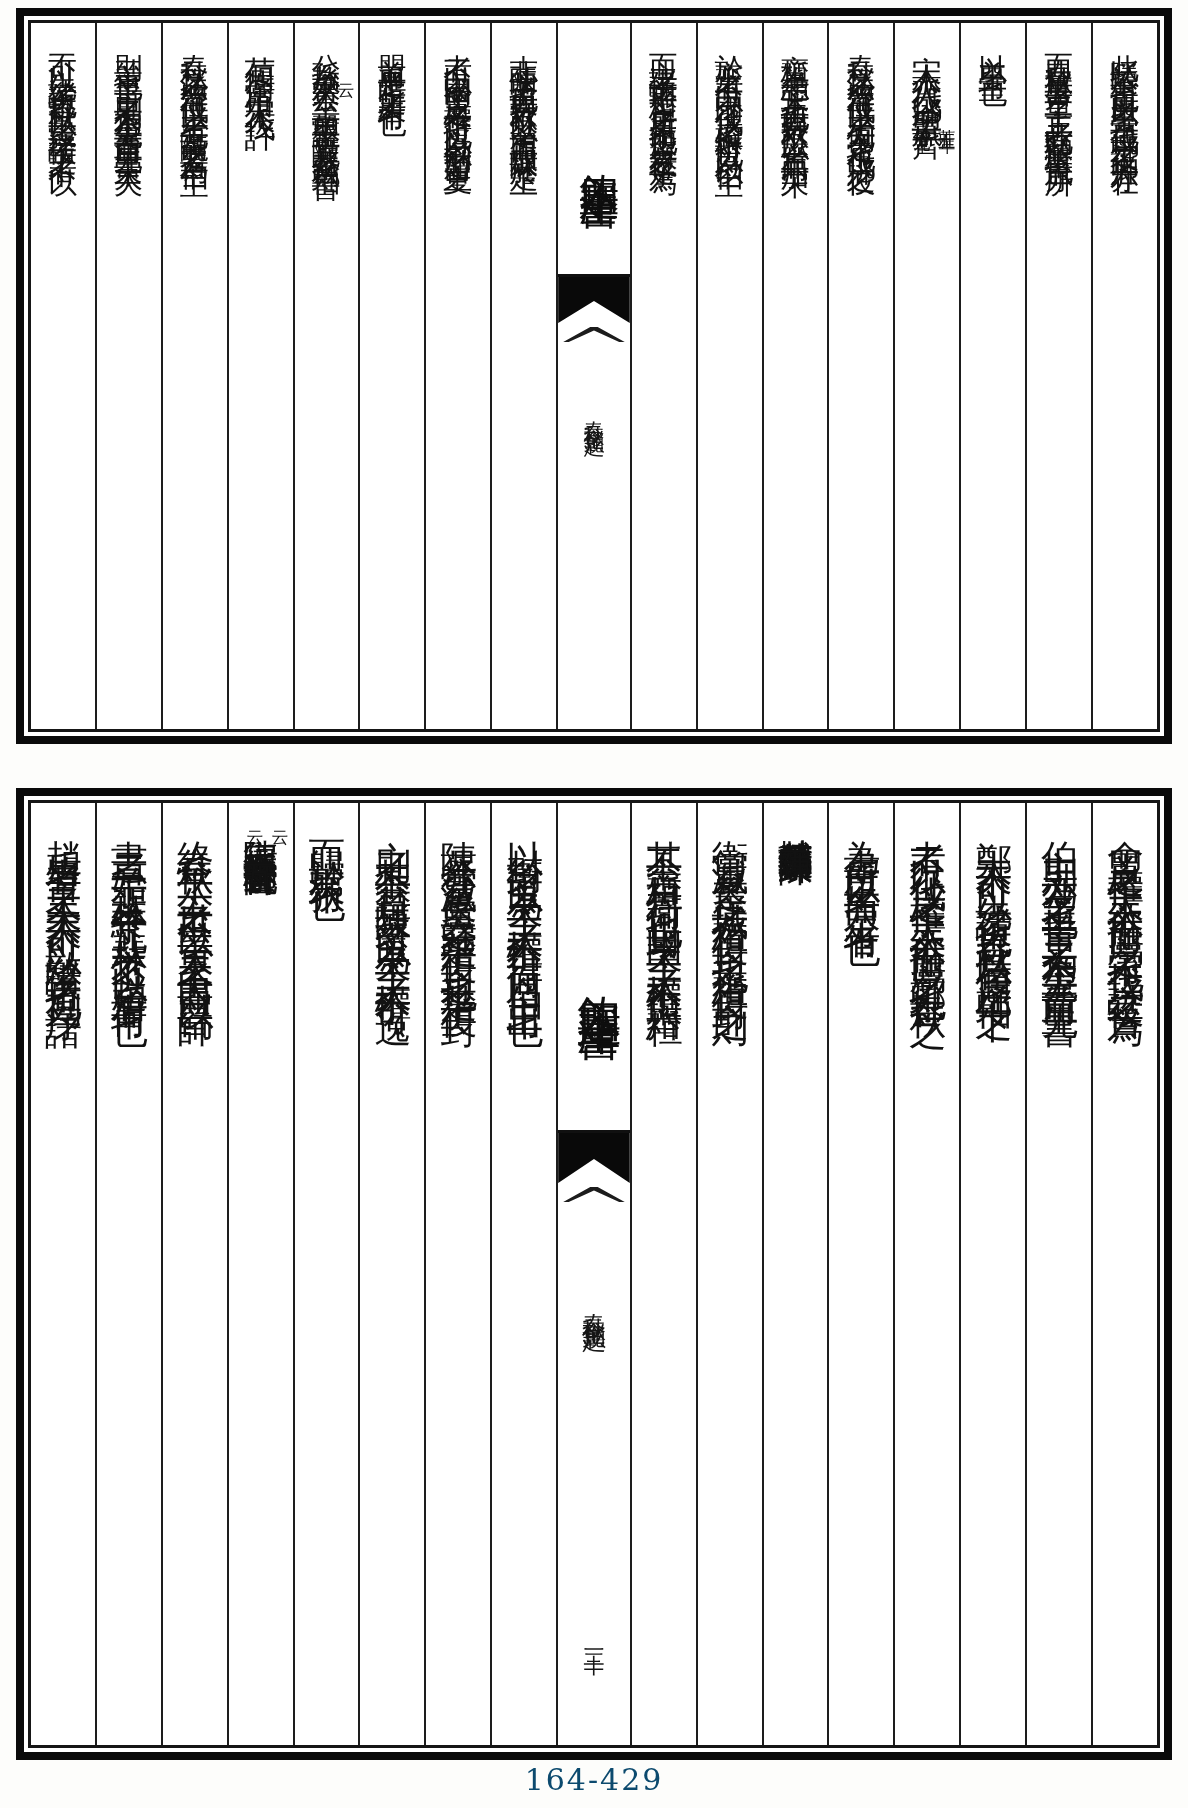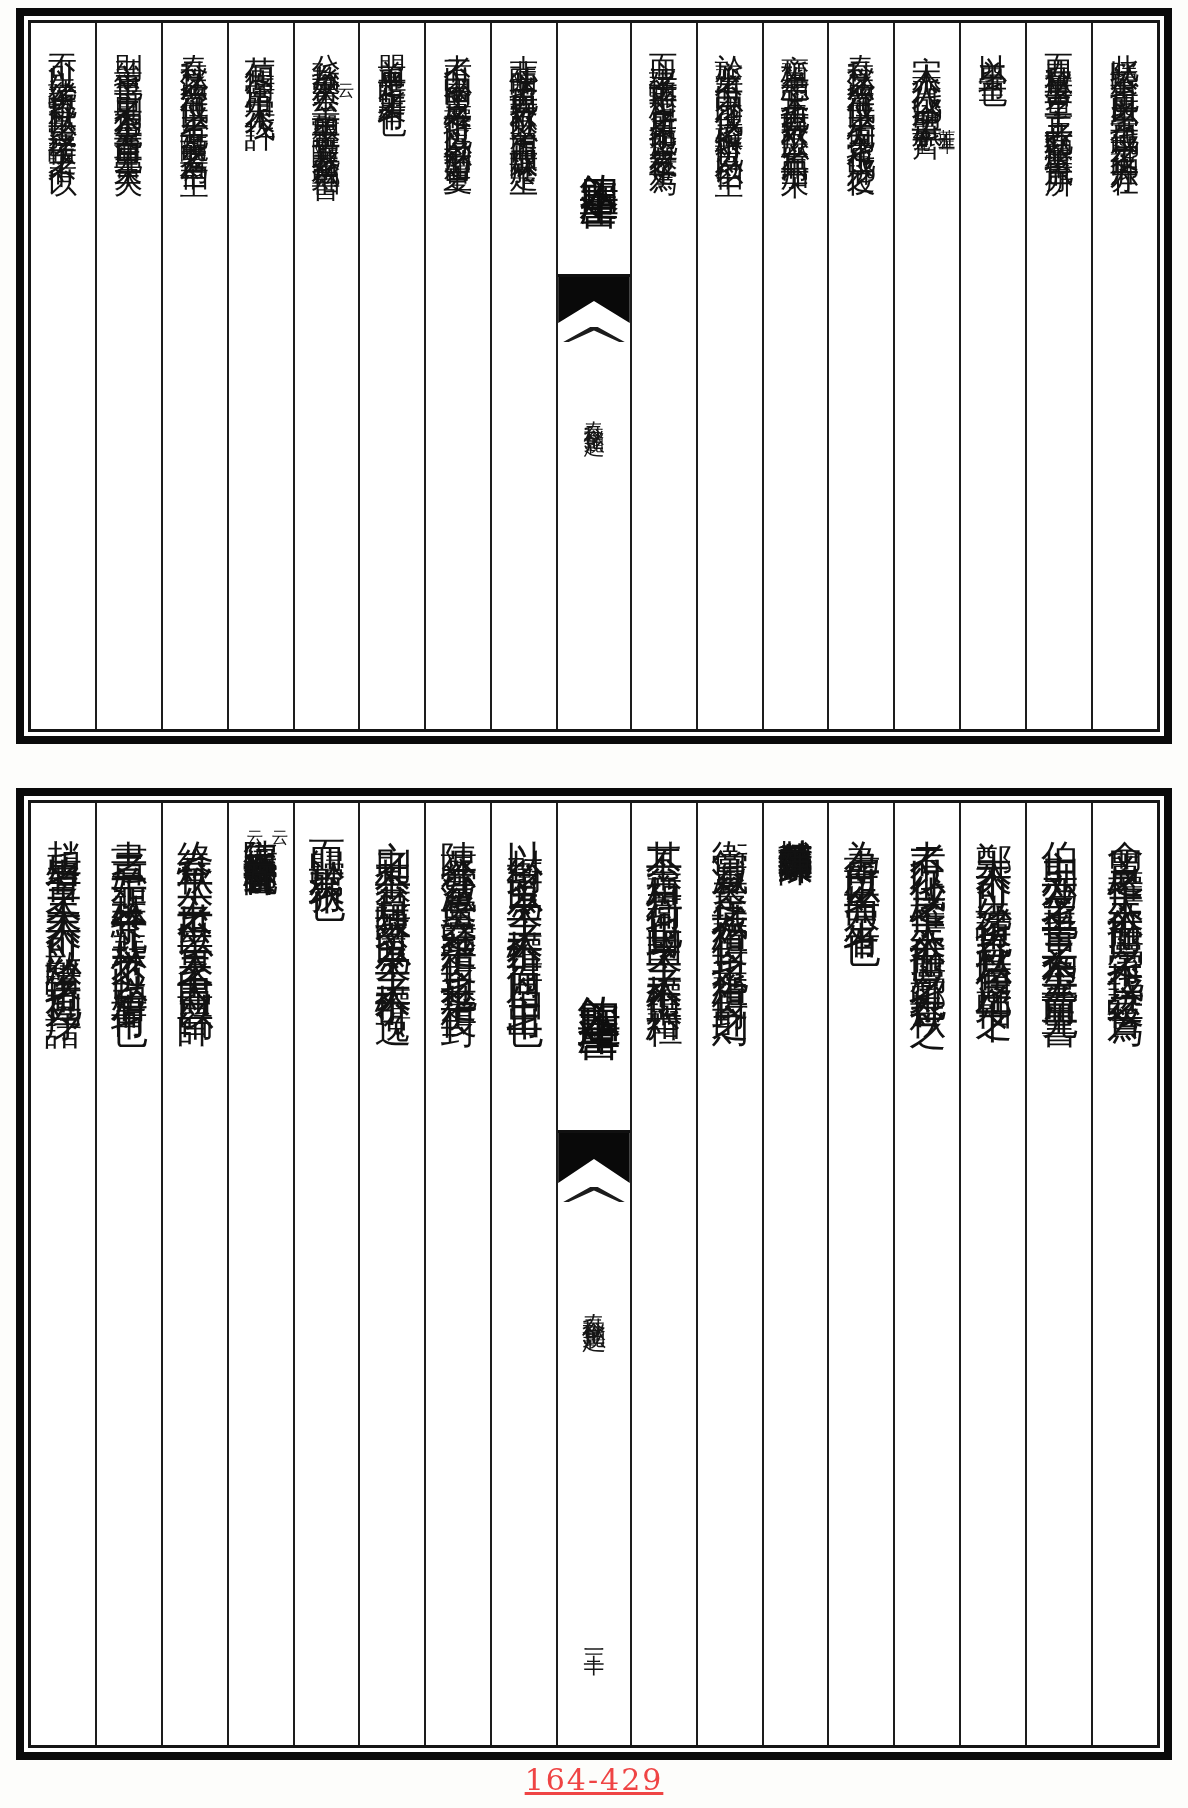--- a/index.html
+++ b/index.html
@@ -39,21 +39,21 @@
   .vol-title { writing-mode:vertical-rl; text-orientation:upright; font-size:21px;
                letter-spacing:4px; line-height:30px; color:#161616; }
   .b0 .vol-title { margin-top:62px; }
   .b1 .vol-title { margin-top:92px; font-size:24px; }
   .leaf { writing-mode:vertical-rl; text-orientation:upright; font-size:19px; letter-spacing:1px;
           line-height:24px; margin-top:auto; color:#161616; }
   .b0 .leaf { margin-bottom:8px; }
   .b1 .leaf { margin-bottom:105px; font-size:21px; }
 
   .catalog { position:absolute; top:1762px; left:0; right:0; text-align:center;
-             font-size:30px; letter-spacing:2px; color:#ef4444;text-decoration:underline; }
+             font-size:30px; letter-spacing:2px; color:#0c4a6e; }
 </style>
 </head>
 <body>
 
 <div class="page">
   <div id="blocks">
       <div class="page-block b0">
         <div class="frame">
           <div class="col">
             <div class="vtext">此隱於不書也所以尊王室也伐鄭之役王卿亦在</div>

